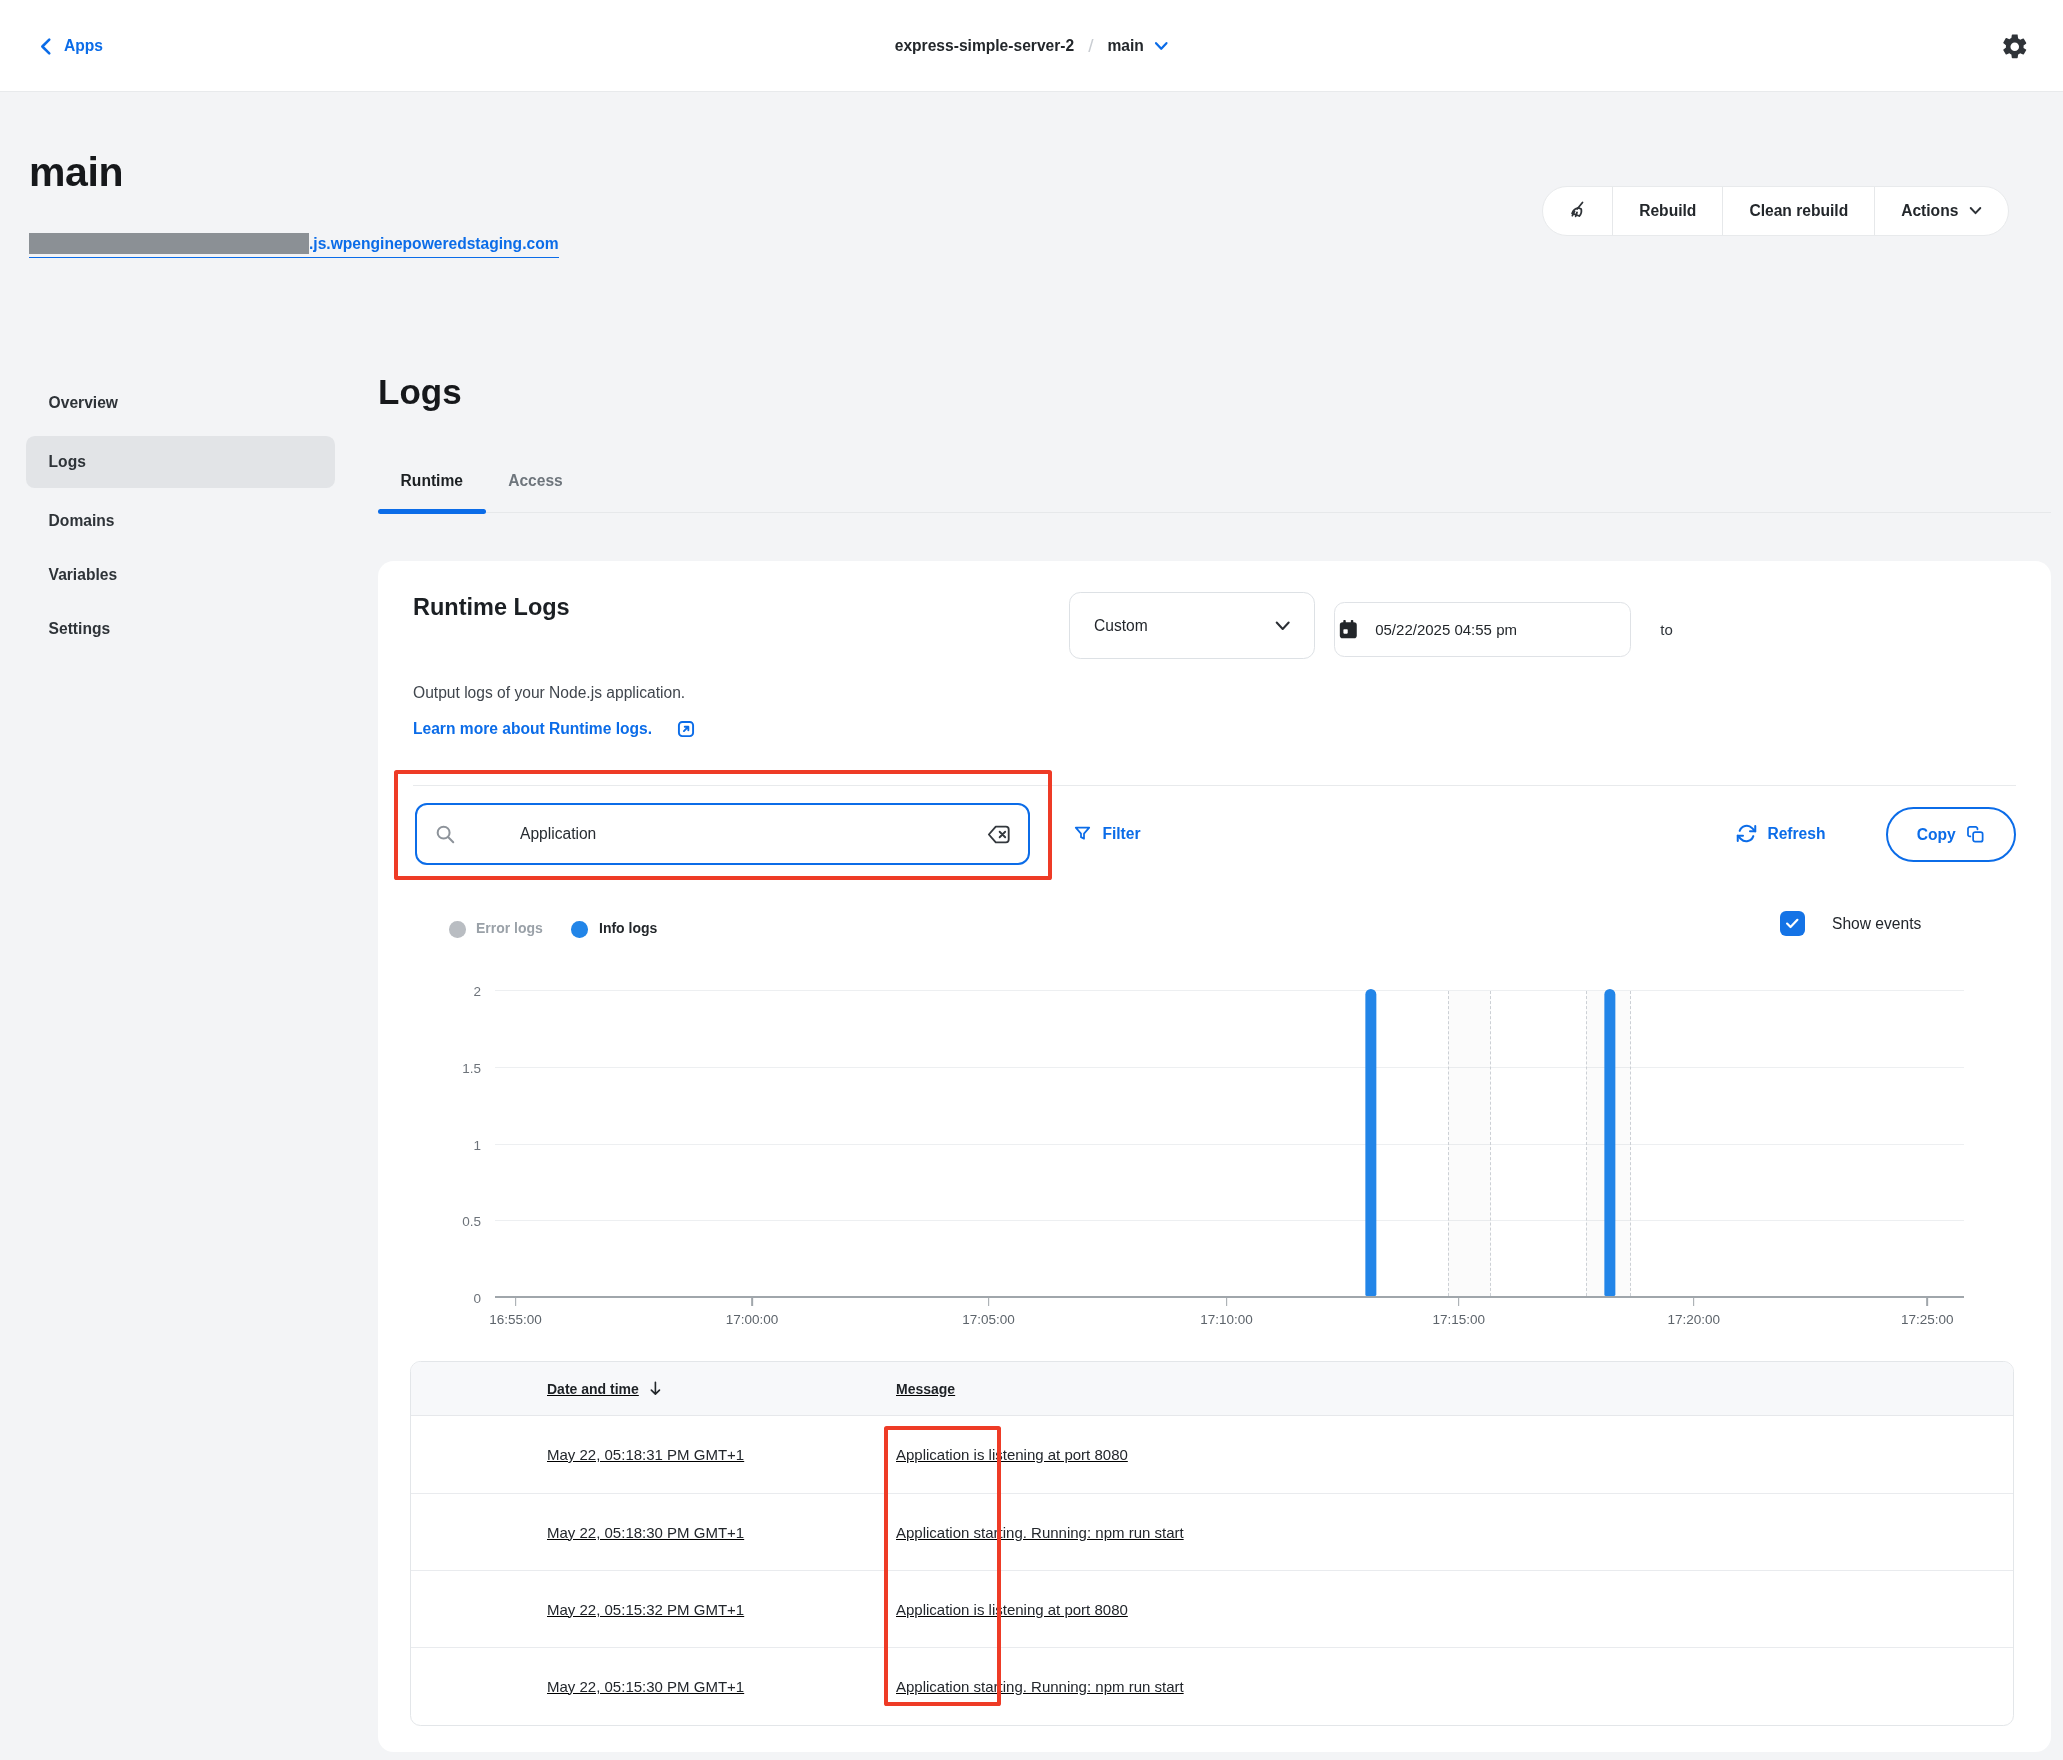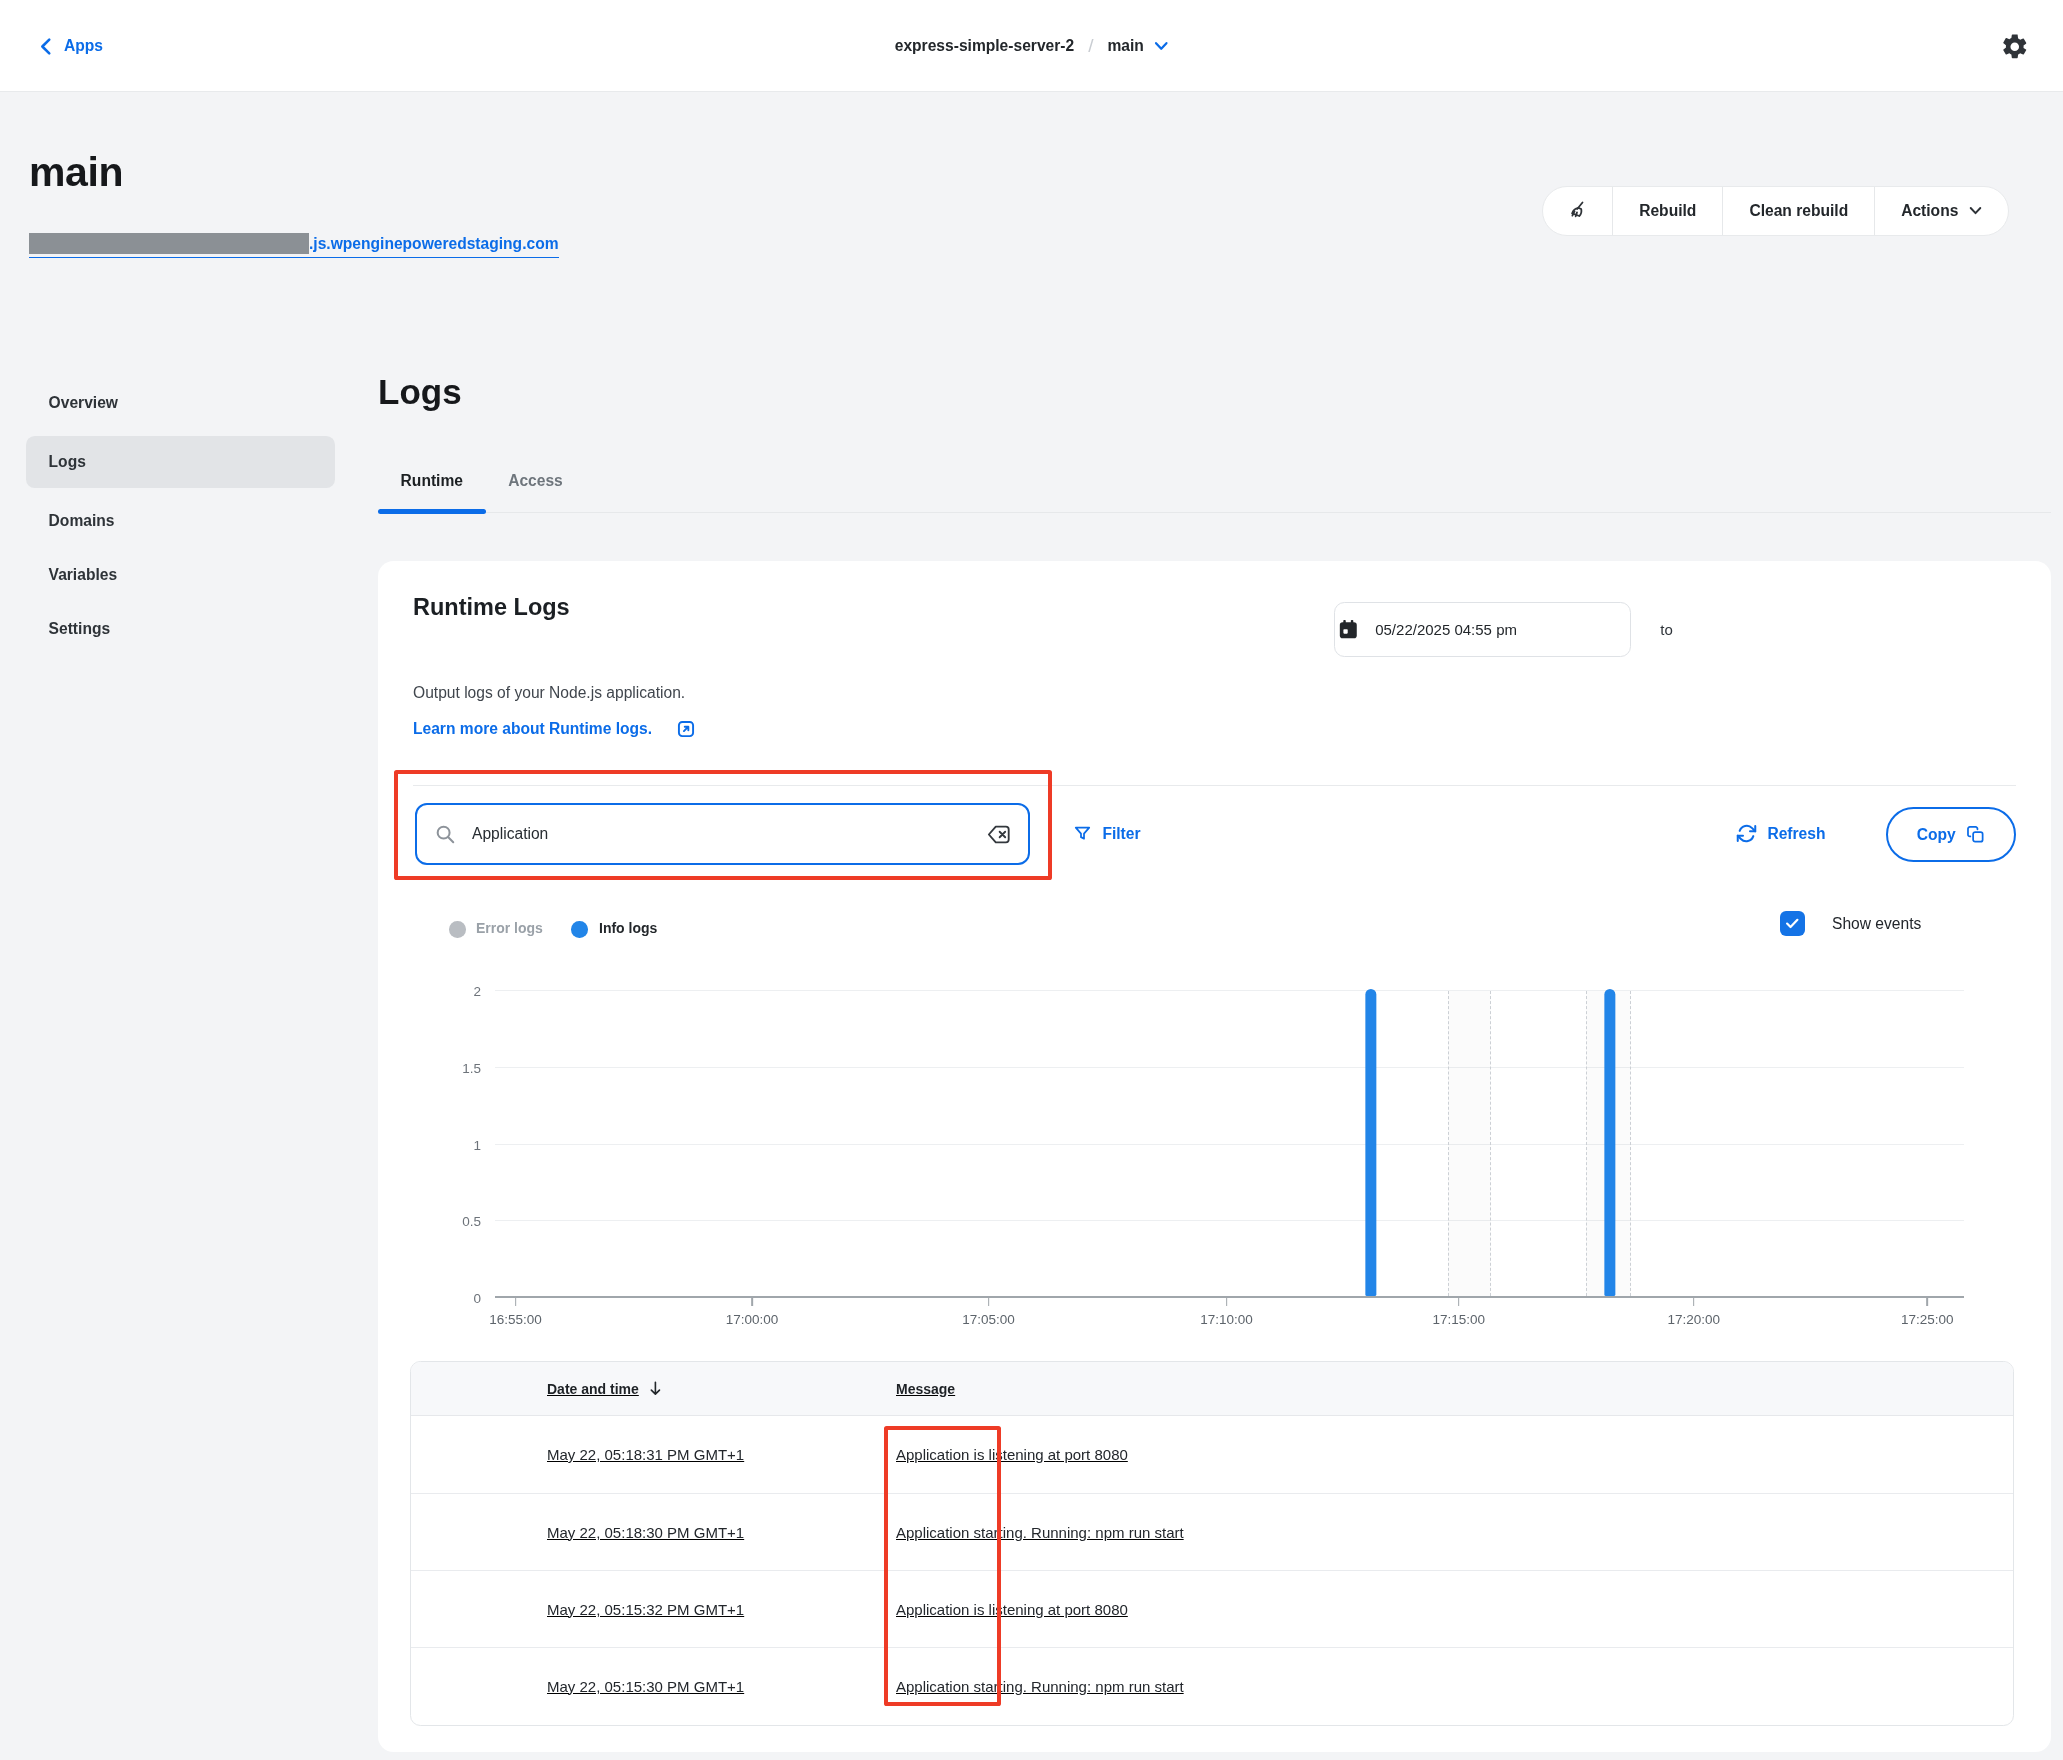--- a/index.html
+++ b/index.html
@@ -59,21 +59,21 @@
   .select-custom{position:absolute;left:691px;top:31px;width:246px;height:67px;border:0.9px solid #dde1e5;border-radius:11.3px;display:flex;align-items:center;justify-content:space-between;padding:0 22.6px 0 24px;cursor:pointer;background:#fff;}
   .select-custom span{font-size:15.6px;color:#22262b;}
   .date-field{position:absolute;top:41px;height:55px;border:0.9px solid #dfe2e6;border-radius:10.4px;display:flex;align-items:center;gap:15.6px;padding-left:2px;background:#fff;cursor:pointer;}
   .date-1{left:956px;width:297px;}
   .date-2{left:1315px;width:304px;}
   .date-field span{font-size:15px;color:#23272b;}
   .to-label{position:absolute;left:1262px;top:41px;width:53px;height:55px;display:flex;align-items:center;justify-content:center;font-size:15px;color:#2f343a;}
 
   .divider1{position:absolute;left:35px;top:224px;width:1603px;height:0.9px;background:#e8eaec;}
 
-  .search-box{position:absolute;left:37px;top:242px;width:615px;height:62px;border:2.2px solid var(--accent);border-radius:12px;display:flex;align-items:center;padding:0 17.4px;background:#fff;}
+  .search-box{position:absolute;left:37px;top:242px;width:615px;height:62px;border:2.2px solid var(--accent);border-radius:12px;display:flex;align-items:center;padding:0 17.4px;background:#fff;gap:48px;}
   .search-box input{flex:1;border:none;outline:none;font-size:15.6px;color:#272c31;padding-left:15.6px;background:transparent;}
   .icon-btn{display:flex;align-items:center;justify-content:center;cursor:pointer;}
 
   .filter-btn{position:absolute;left:695px;top:257px;display:flex;align-items:center;gap:10.4px;font-size:15.6px;font-weight:700;color:var(--accent);cursor:pointer;height:31px;}
   .refresh-btn{position:absolute;left:1358px;top:257px;display:flex;align-items:center;gap:10.4px;font-size:15.6px;font-weight:700;color:var(--accent);cursor:pointer;height:31px;}
   .copy-btn{position:absolute;left:1508px;top:246px;width:130px;height:55px;border:2.2px solid var(--accent);border-radius:28px;display:flex;align-items:center;justify-content:center;gap:10.4px;font-size:15.6px;font-weight:700;color:var(--accent);cursor:pointer;background:#fff;}
 
   .red-box{position:absolute;border:4.3px solid var(--red);border-radius:2.6px;z-index:5;pointer-events:none;}
   .red-box-search{left:15.6px;top:209px;width:658px;height:110px;}
   .red-box-table{left:506px;top:865px;width:117px;height:280px;}
@@ -173,20 +173,26 @@
 
 <div class="main-head">Logs</div>
 <div class="tabs">
     <div class="tab active">Runtime</div>
     <div class="tab">Access</div>
   </div>
 
 <div class="card">
   <div class="rt-title">Runtime Logs</div>
 
+  <div class="select-custom">
+    <span>Custom</span>
+    <svg width="17.4" height="12" viewBox="0 0 16 12" fill="none" stroke="#2b2f34" stroke-width="2" stroke-linecap="round" stroke-linejoin="round">
+        <polyline points="2 2.5 8 9 14 2.5"></polyline>
+      </svg>
+  </div>
 
   <div class="date-field date-1">
     <svg width="22.6" height="22.6" viewBox="0 0 24 24">
         <rect x="3" y="4.5" width="18" height="17" rx="3" fill="#23272b"></rect>
         <rect x="6.7" y="2" width="2.6" height="5" rx="1" fill="#23272b"></rect>
         <rect x="14.7" y="2" width="2.6" height="5" rx="1" fill="#23272b"></rect>
         <rect x="6.8" y="12" width="4.6" height="4.6" rx="0.8" fill="#fff"></rect>
       </svg>
     <span>05/22/2025 04:55 pm</span>
   </div>

